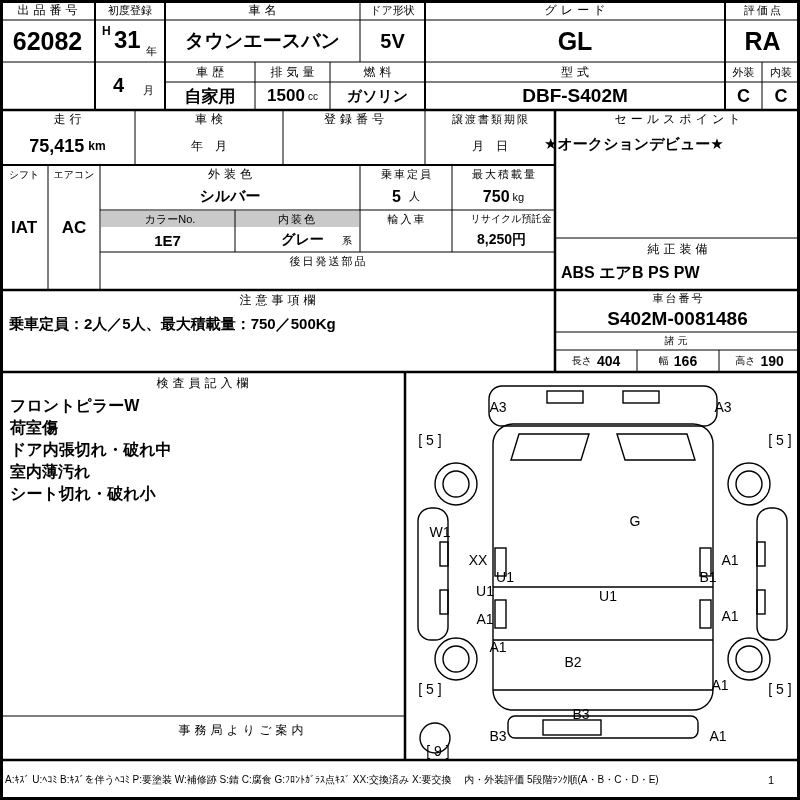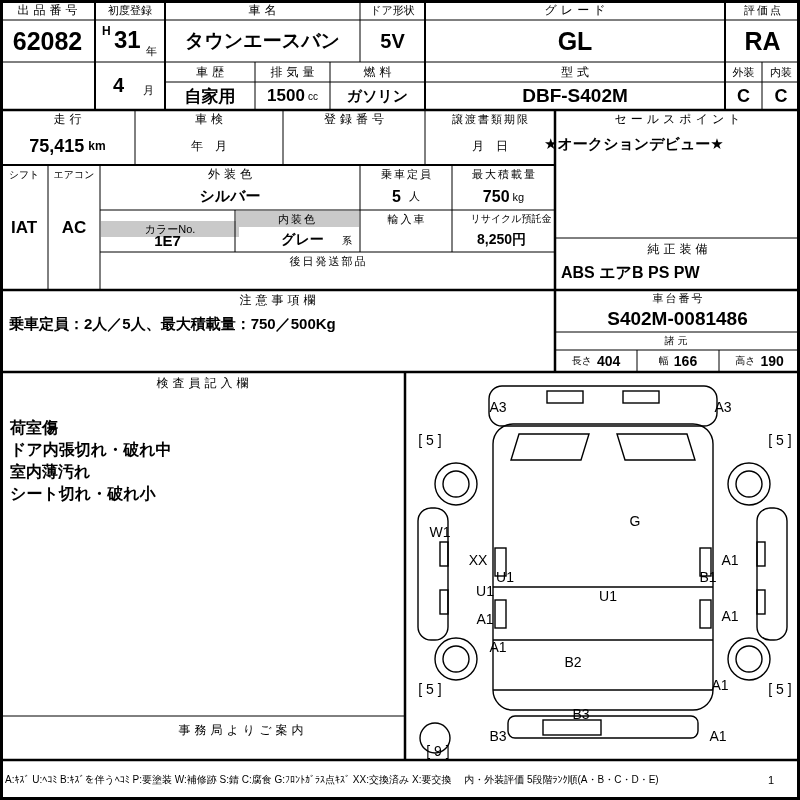--- a/index.html
+++ b/index.html
@@ -93,21 +93,21 @@
   <div class="a val" style="left:360px;top:183px;width:92px;height:27px;font-size:16px">
     <span>5</span>
     <span class="unit-n" style="font-size:11px;margin-left:8px">人</span>
   </div>
   <div class="a lbl sm" style="left:452px;top:165px;width:103px;height:18px">最大積載量</div>
   <div class="a val" style="left:452px;top:183px;width:103px;height:27px;font-size:16px">
     <span>750</span>
     <span class="unit-n" style="font-size:11px">kg</span>
   </div>
 
-  <div class="a lbl xs gray" style="left:101px;top:221px;width:138px;height:16px;font-size:11px">カラーNo.</div>
+  <div class="a lbl xs gray" style="left:101px;top:211px;width:138px;height:16px;font-size:11px">カラーNo.</div>
   <div class="a val" style="left:100px;top:228px;width:135px;height:24px;font-size:15px">1E7</div>
   <div class="a lbl xs gray" style="left:236px;top:211px;width:123px;height:16px;font-size:11px;letter-spacing:2px">内装色</div>
   <div class="a" style="left:235px;top:228px;width:125px;height:24px">
     <span class="a val" style="left:0;top:0;width:135px;height:24px;font-size:14px">グレー</span>
     <span class="a" style="right:8px;bottom:4px;font-size:10px">系</span>
   </div>
   <div class="a lbl sm" style="left:360px;top:210px;width:92px;height:18px">輸入車</div>
   <div class="a lbl xs" style="left:452px;top:210px;width:118px;height:18px">リサイクル預託金</div>
   <div class="a val right" style="left:452px;top:228px;width:82px;height:24px;font-size:14px;padding-right:8px">8,250円</div>
 
@@ -126,20 +126,21 @@
   <div class="a val" style="left:637px;top:350px;width:82px;height:22px;font-size:14px">
     <span style="font-size:10px;font-weight:400;margin-right:5px">幅</span>
     <span>166</span>
   </div>
   <div class="a val" style="left:719px;top:350px;width:81px;height:22px;font-size:14px">
     <span style="font-size:10px;font-weight:400;margin-right:5px">高さ</span>
     <span>190</span>
   </div>
 
   <div class="a lbl" style="left:0;top:374px;width:405px;height:18px">検査員記入欄</div>
+  <div class="a" style="left:10px;top:396px;width:390px;height:22px;font-size:16px;font-weight:700">フロントピラーW</div>
   <div class="a" style="left:10px;top:418px;width:390px;height:22px;font-size:16px;font-weight:700">荷室傷</div>
   <div class="a" style="left:10px;top:440px;width:390px;height:22px;font-size:16px;font-weight:700">ドア内張切れ・破れ中</div>
   <div class="a" style="left:10px;top:462px;width:390px;height:22px;font-size:16px;font-weight:700">室内薄汚れ</div>
   <div class="a" style="left:10px;top:484px;width:390px;height:22px;font-size:16px;font-weight:700">シート切れ・破れ小</div>
   <div class="a lbl" style="left:0;top:721px;width:482px;height:18px">事務局よりご案内</div>
 
   <svg class="a" style="left:405px;top:372px" width="395" height="388" viewBox="0 0 395 388">
     <g fill="none" stroke="#000" stroke-width="1.4">
 
       <rect x="84" y="14" width="228" height="40" rx="13"></rect>

